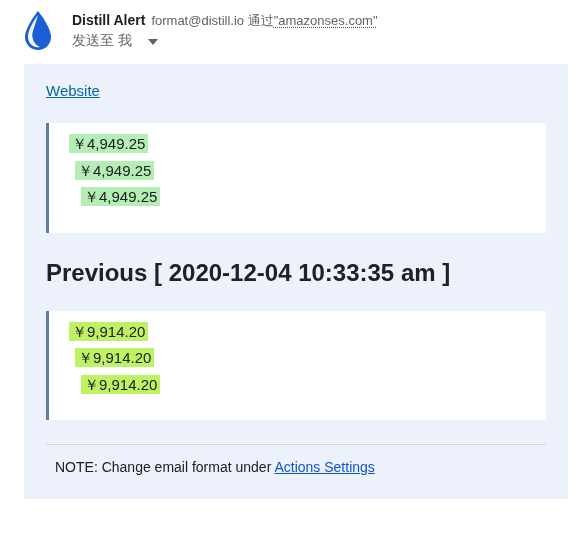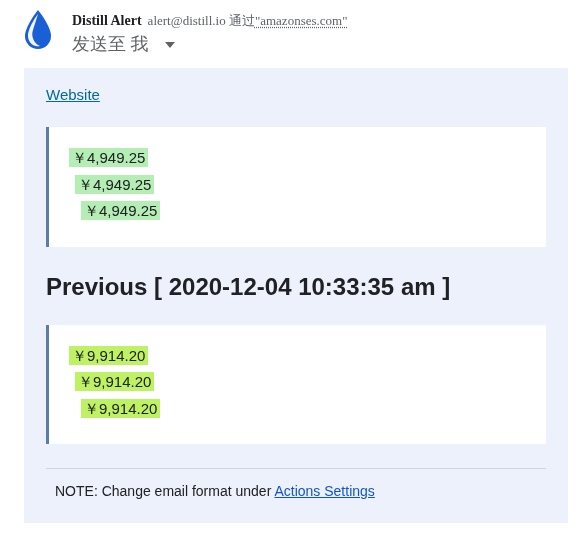--- a/index.html
+++ b/index.html
@@ -13,21 +13,20 @@
       overflow: hidden;
     }
     .email-container {
       padding: 12px 18px;
     }
     .header-row {
       display: flex;
       align-items: flex-start;
       gap: 14px;
       margin-bottom: 12px;
-      font-family: Liberation Serif, serif;
     }
     .avatar {
       width: 40px;
       height: 40px;
       display: flex;
       align-items: center;
       justify-content: center;
       flex-shrink: 0;
     }
     .avatar svg {
@@ -51,21 +50,21 @@
     .sender-email {
       font-size: 13px;
       color: #5f6368;
     }
     .via-label { }
     .via-domain {
       text-decoration: underline dotted;
       text-underline-offset: 2px;
     }
     .recipient-line {
-      font-size: 18px;
+      font-size: 14px;
       color: #5f6368;
       margin-top: 2px;
       display: flex;
       align-items: flex-start;
       gap: 16px;
     }
     .dropdown-caret svg {
       width: 10px;
       height: 6px;
       fill: #5f6368;
@@ -79,21 +78,21 @@
     .website-link {
       color: #0369a1;
       text-decoration: underline;
       font-size: 15px;
       cursor: pointer;
     }
     .diff-block {
       margin-top: 24px;
       background: #fff;
       border-left: 3px solid #5e7ca8;
-      padding: 20px 18px 20px 20px;
+      padding: 10px 18px 20px 20px;
     }
     .price-row {
       margin-bottom: 4px;
       font-size: 15px;
       line-height: 1.5;
     }
     .price-row .hl {
       padding: 1px 3px;
     }
     .hl-green { background: #b4eeb4; }
@@ -132,21 +131,21 @@
         <svg viewBox="0 0 36 44">
           <path d="M18 2 C18 2 5 18 5 28 A13 13 0 0 0 31 28 C31 18 18 2 18 2 Z" fill="#1a5fd6"></path>
           <path d="M18 6 C18 6 8 19 8 28 A10 10 0 0 0 20 38 C13 35 11 27 13 22 C15 16 18 6 18 6 Z" fill="#ffffff" opacity="0.95"></path>
         </svg>
       </span>
     </div>
     <div class="header-text">
       <div class="sender-line">
         <span class="sender-name">Distill Alert</span>
         <span class="sender-email">
-          <span>alert@distill.io</span>
+          <span>format@distill.io</span>
           <span class="via-label">通过</span><span class="via-domain">"amazonses.com"</span>
         </span>
       </div>
       <div class="recipient-line">
         <span>发送至 我</span>
         <span class="dropdown-caret">
           <svg viewBox="0 0 10 6">
               <path d="M0 0 L5 6 L10 0 Z"></path>
             </svg>
         </span>

